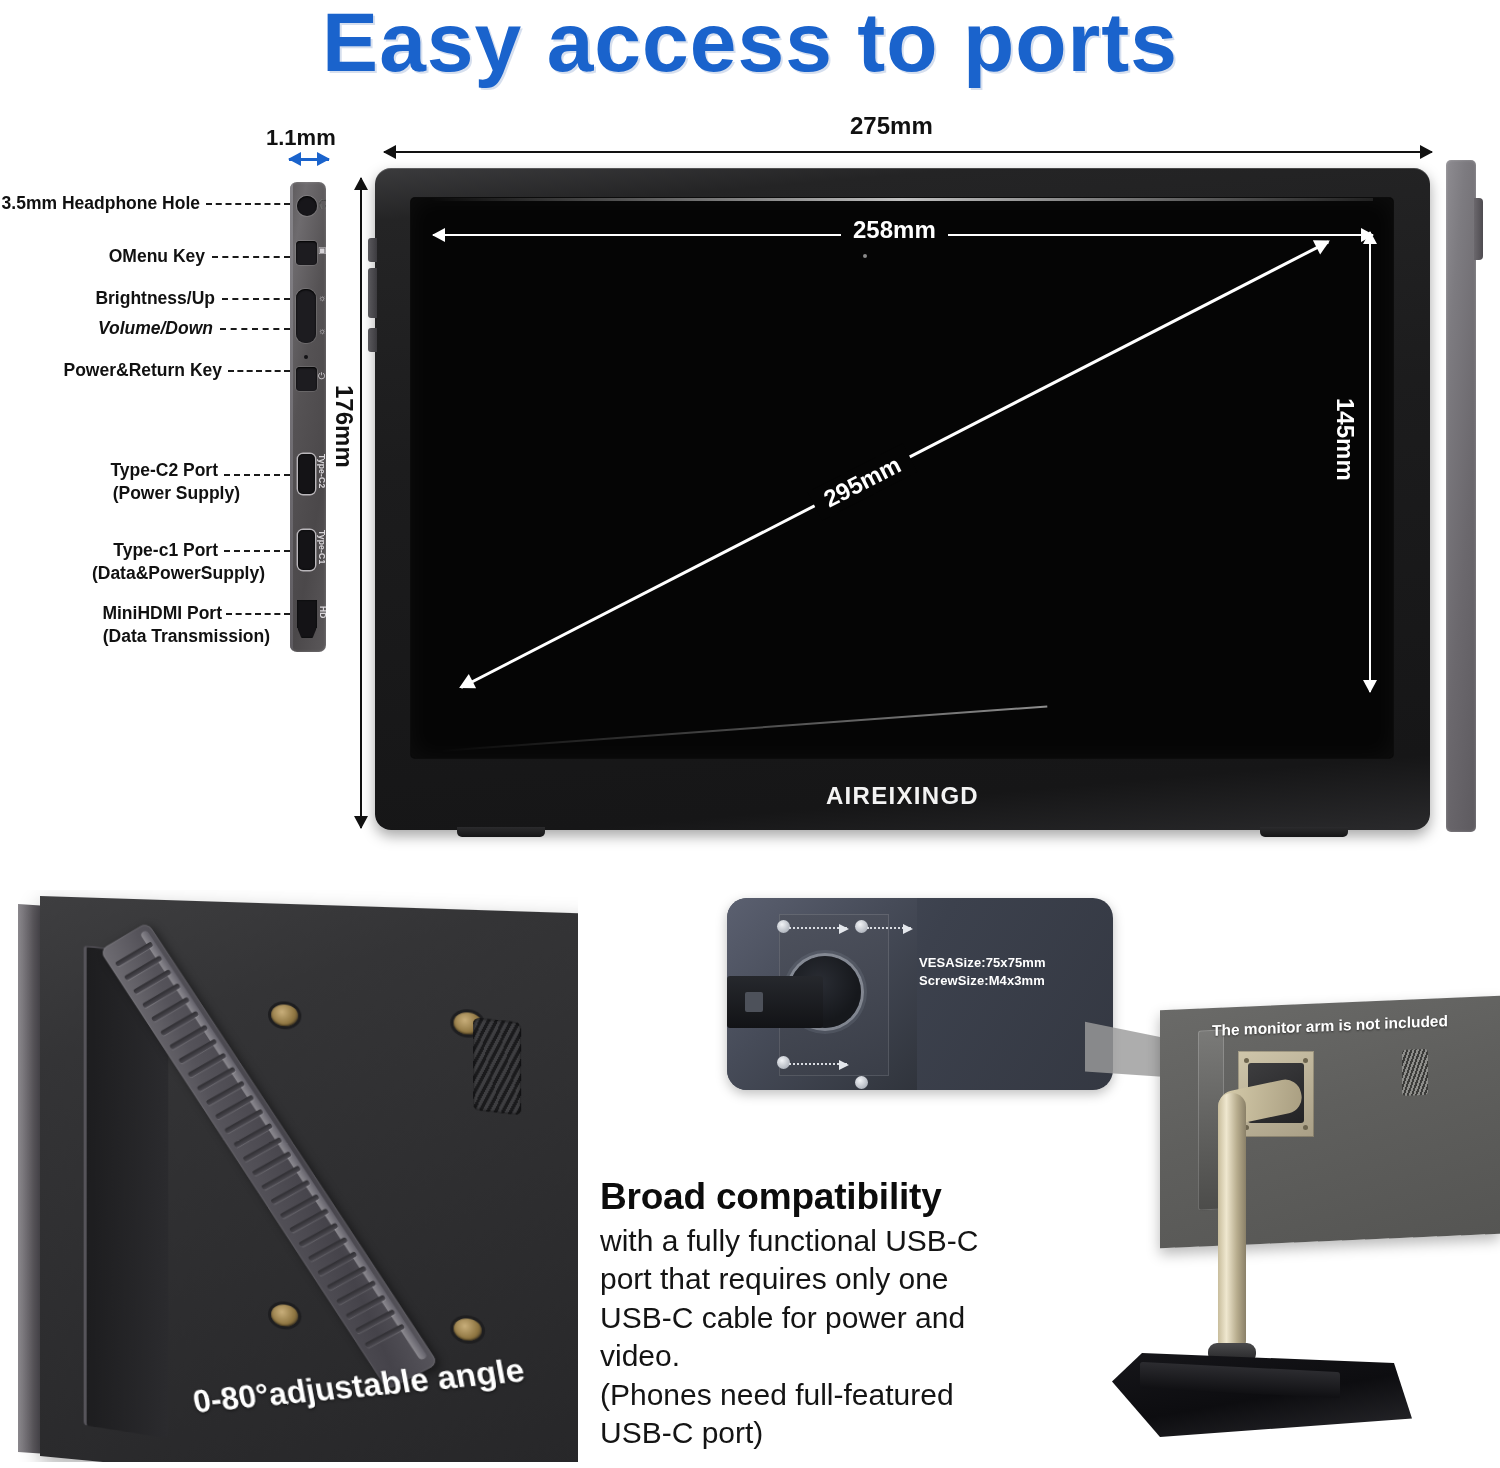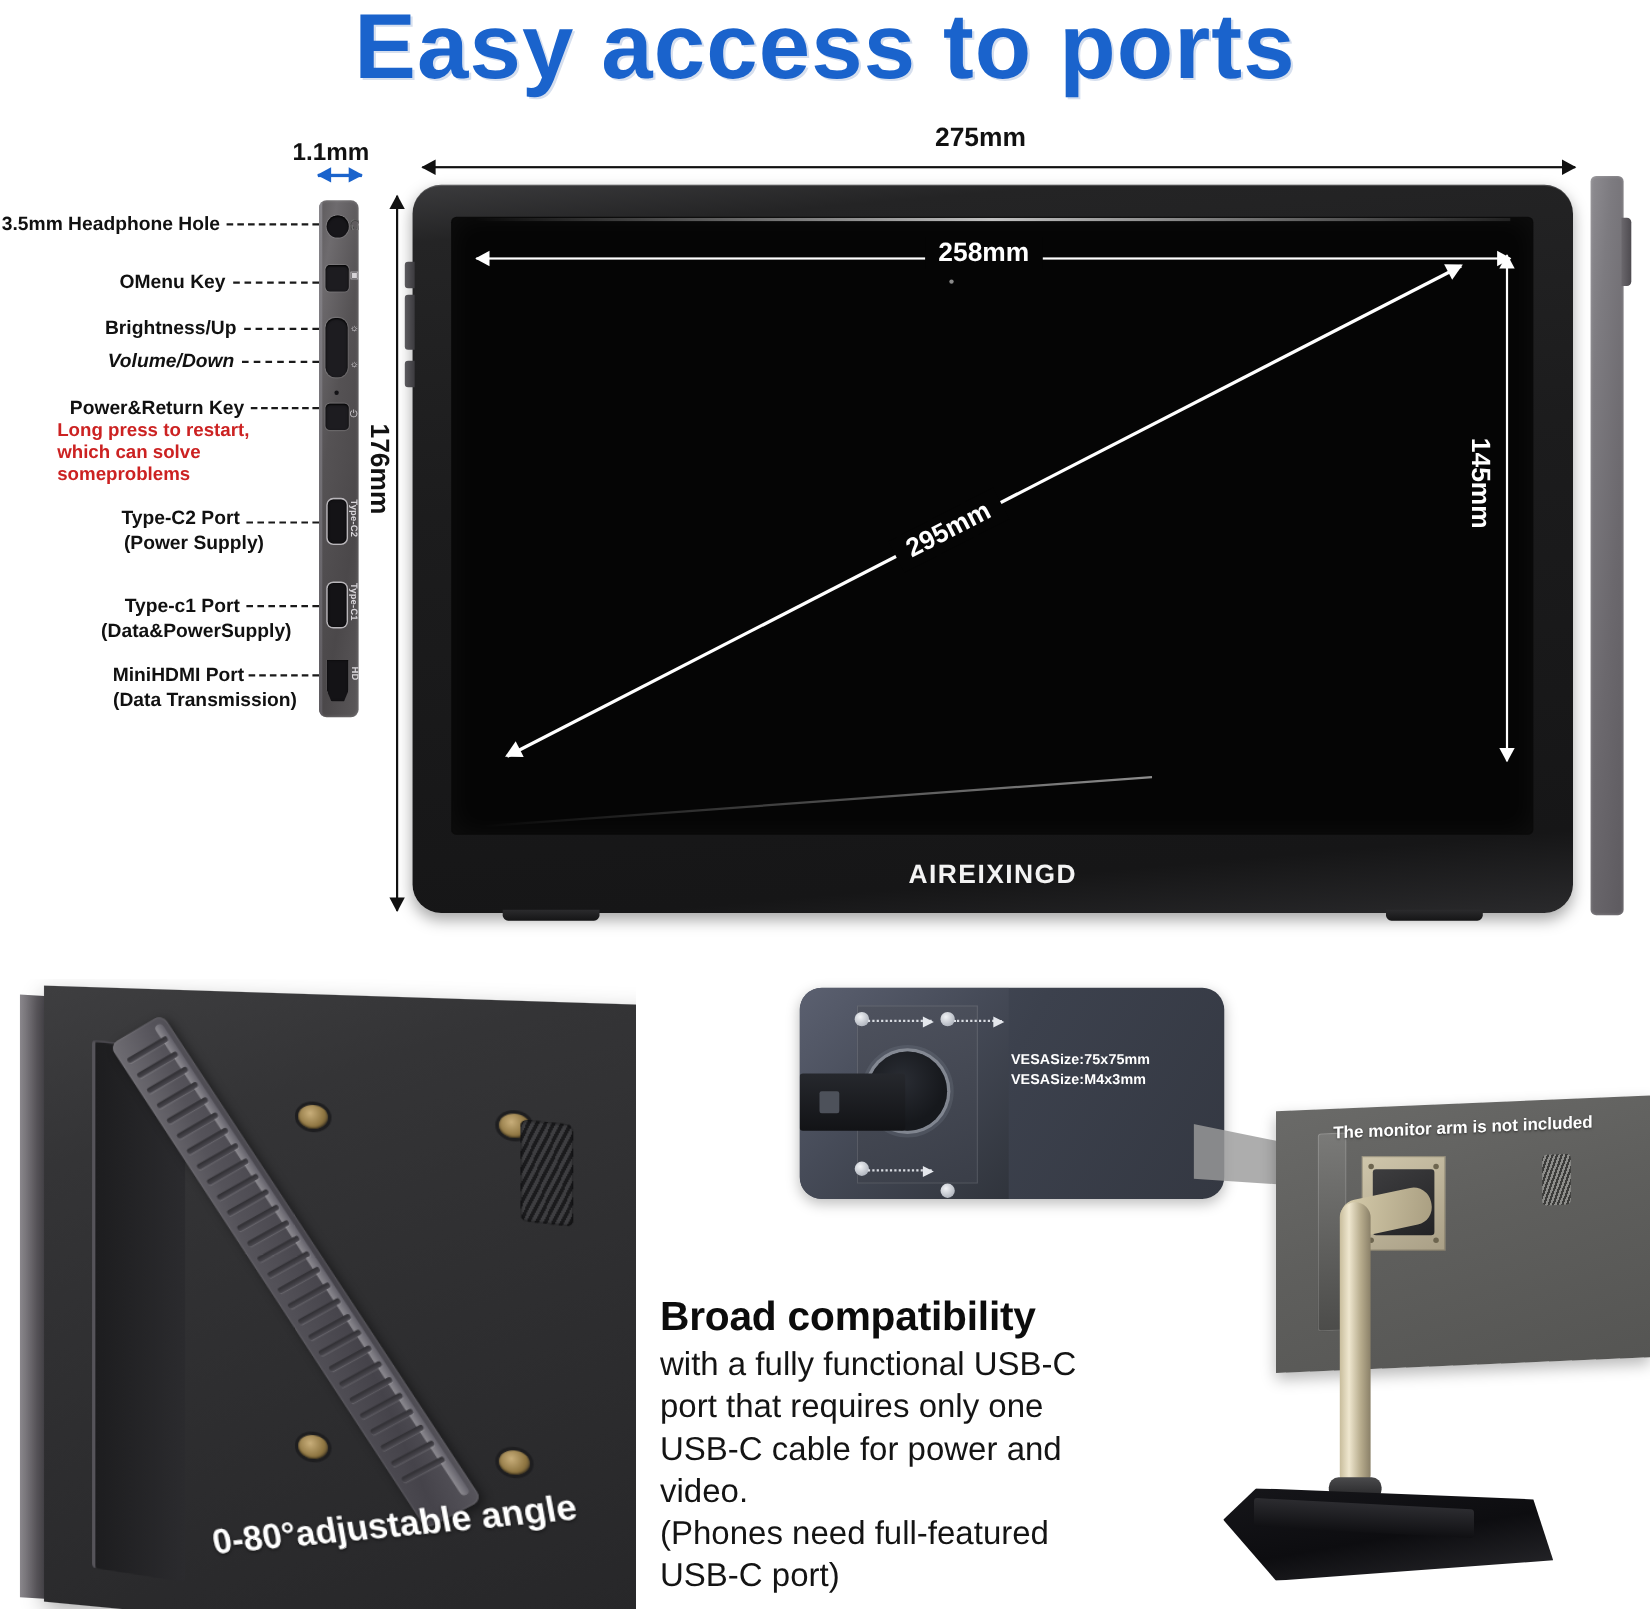--- a/index.html
+++ b/index.html
@@ -96,21 +96,21 @@
           box-shadow: inset 0 0 2px #000, 0 0 0 1.4px #b9b6ba;
           clip-path: polygon(0 0,100% 0,100% 72%,78% 100%,22% 100%,0 72%); }
   .pdot { position:absolute; width:4px; height:4px; border-radius:50%; background:#141316; }
   .micro-ic { position:absolute; color:#d6d3d7; font-size:9px; line-height:1; }
   .vtxt { position:absolute; color:#d9d6da; font-size:8.5px; font-weight:700;
           writing-mode: vertical-rl; text-orientation: mixed; letter-spacing:.2px; }
 
   
   #monitor{
     position:absolute; left:375px; top:168px; width:1055px; height:662px;
-    border-radius:26px;
+    border-radius:16px;
     background: linear-gradient(175deg,#3b3b3d 0%,#242425 7%,#1c1c1d 40%,#161617 90%,#2a2a2c 100%);
     box-shadow: 0 6px 14px rgba(0,0,0,.35), inset 0 1px 0 rgba(255,255,255,.18);
   }
   #screen{
     position:absolute; left:36px; top:30px; right:37px; bottom:72px;
     background:#050505; border-radius:4px;
     box-shadow: inset 0 0 26px rgba(255,255,255,.045), 0 0 0 1px #0c0c0c;
     overflow:hidden;
   }
   #screen .glint{
@@ -379,25 +379,20 @@
 
   <div class="lbl r" style="left:0px; top:288px; width:215px;">Brightness/Up</div>
   <div class="leader" style="left:222px; top:298px; width:68px;"></div>
 
   <div class="lbl r" style="left:0px; top:318px; width:213px;font-style:italic;">Volume/Down</div>
   <div class="leader" style="left:220px; top:328px; width:70px;"></div>
 
   <div class="lbl r" style="left:0px; top:360px; width:222px;">Power&amp;Return Key</div>
   <div class="leader" style="left:228px; top:370px; width:62px;"></div>
 
-  <div class="lbl warn" style="left:52px; top:381px; width:215px; font-size:17px;">
-    <span>Long press to restart,</span><br>
-    <span>which can solve</span><br>
-    <span>someproblems</span>
-  </div>
 
   <div class="lbl r" style="left:0px; top:460px; width:218px;">Type-C2 Port</div>
   <div class="lbl r" style="left:0px; top:483px; width:240px;">(Power Supply)</div>
   <div class="leader" style="left:224px; top:474px; width:66px;"></div>
 
   <div class="lbl r" style="left:0px; top:540px; width:218px;">Type-c1 Port</div>
   <div class="lbl r" style="left:0px; top:563px; width:265px;">(Data&amp;PowerSupply)</div>
   <div class="leader" style="left:224px; top:550px; width:66px;"></div>
 
   <div class="lbl r" style="left:0px; top:603px; width:222px;">MiniHDMI Port</div>
@@ -500,21 +495,21 @@
       <div class="screwHead" style="left:50px; top:22px;"></div>
       <div class="screwArrow" style="left:62px; top:29px; width:58px;"></div>
       <div class="screwHead" style="left:128px; top:22px;"></div>
       <div class="screwArrow" style="left:140px; top:29px; width:44px;"></div>
       <div class="screwHead" style="left:50px; top:158px;"></div>
       <div class="screwArrow" style="left:62px; top:165px; width:58px;"></div>
       <div class="screwHead" style="left:128px; top:178px;"></div>
     </div>
     <div id="vesaTextBox">
       <div>VESASize:75x75mm</div>
-      <div>VESASize:M4x3mm</div>
+      <div>ScrewSize:M4x3mm</div>
     </div>
   </div>
 
   <div id="wedge"></div>
 
   <div id="compatBlock">
     <div id="compatHead">Broad compatibility</div>
     <div id="compatBody">
       <div>with a fully functional USB-C</div>
       <div>port that requires only one</div>

